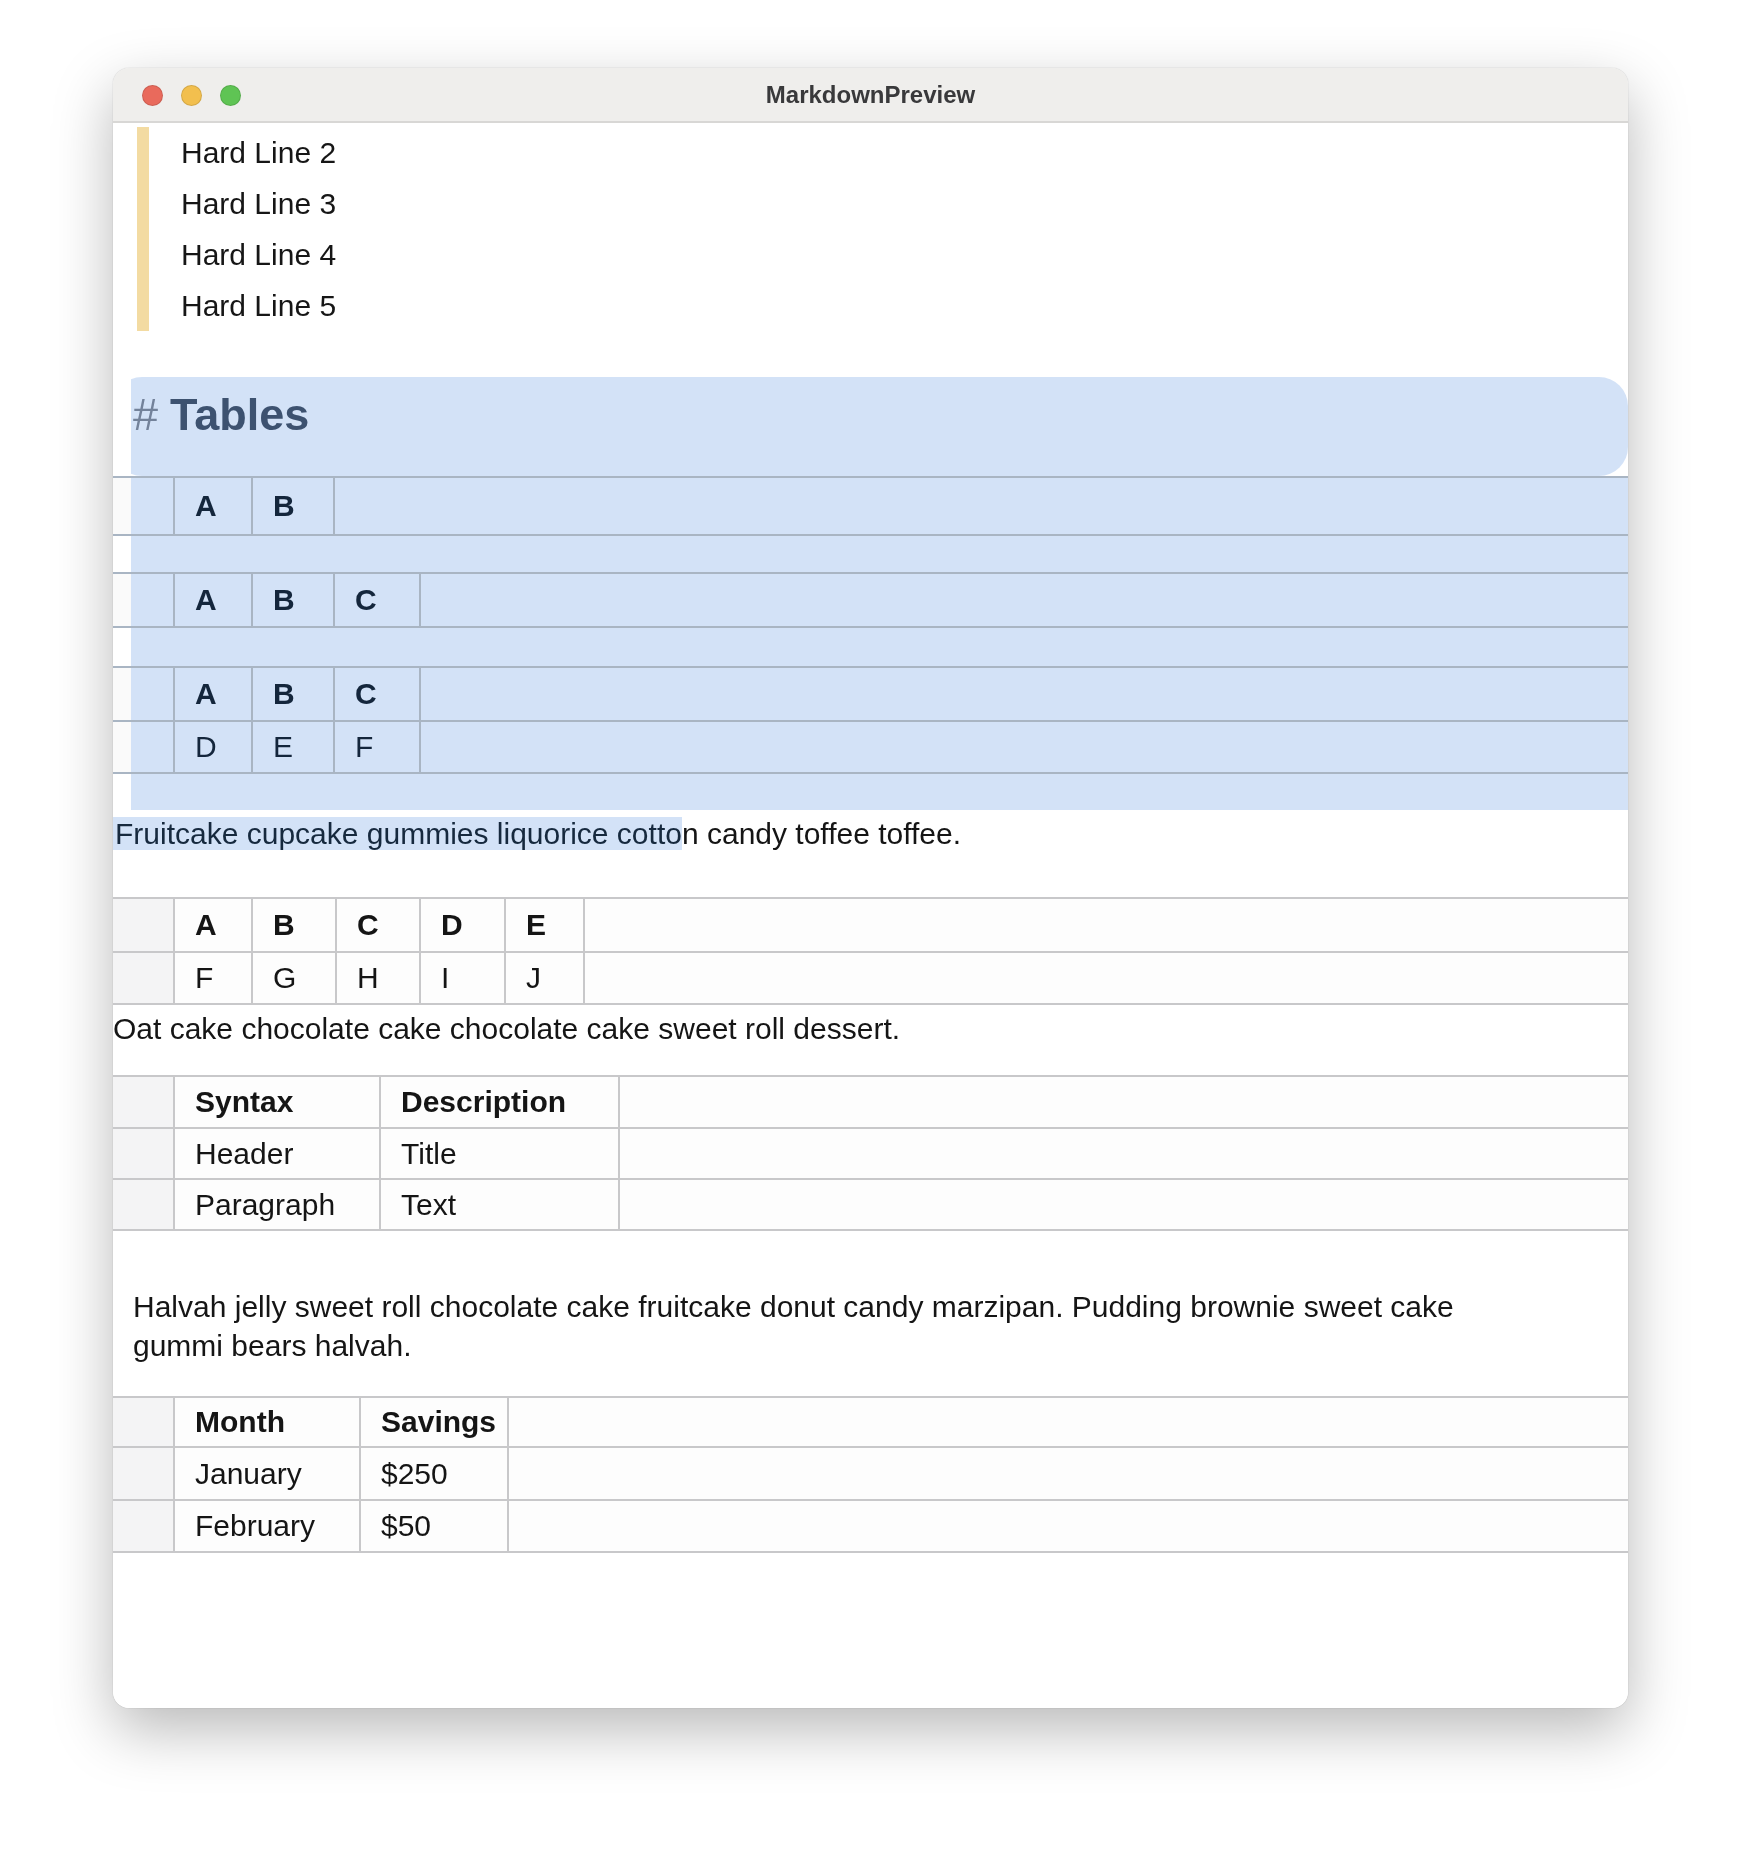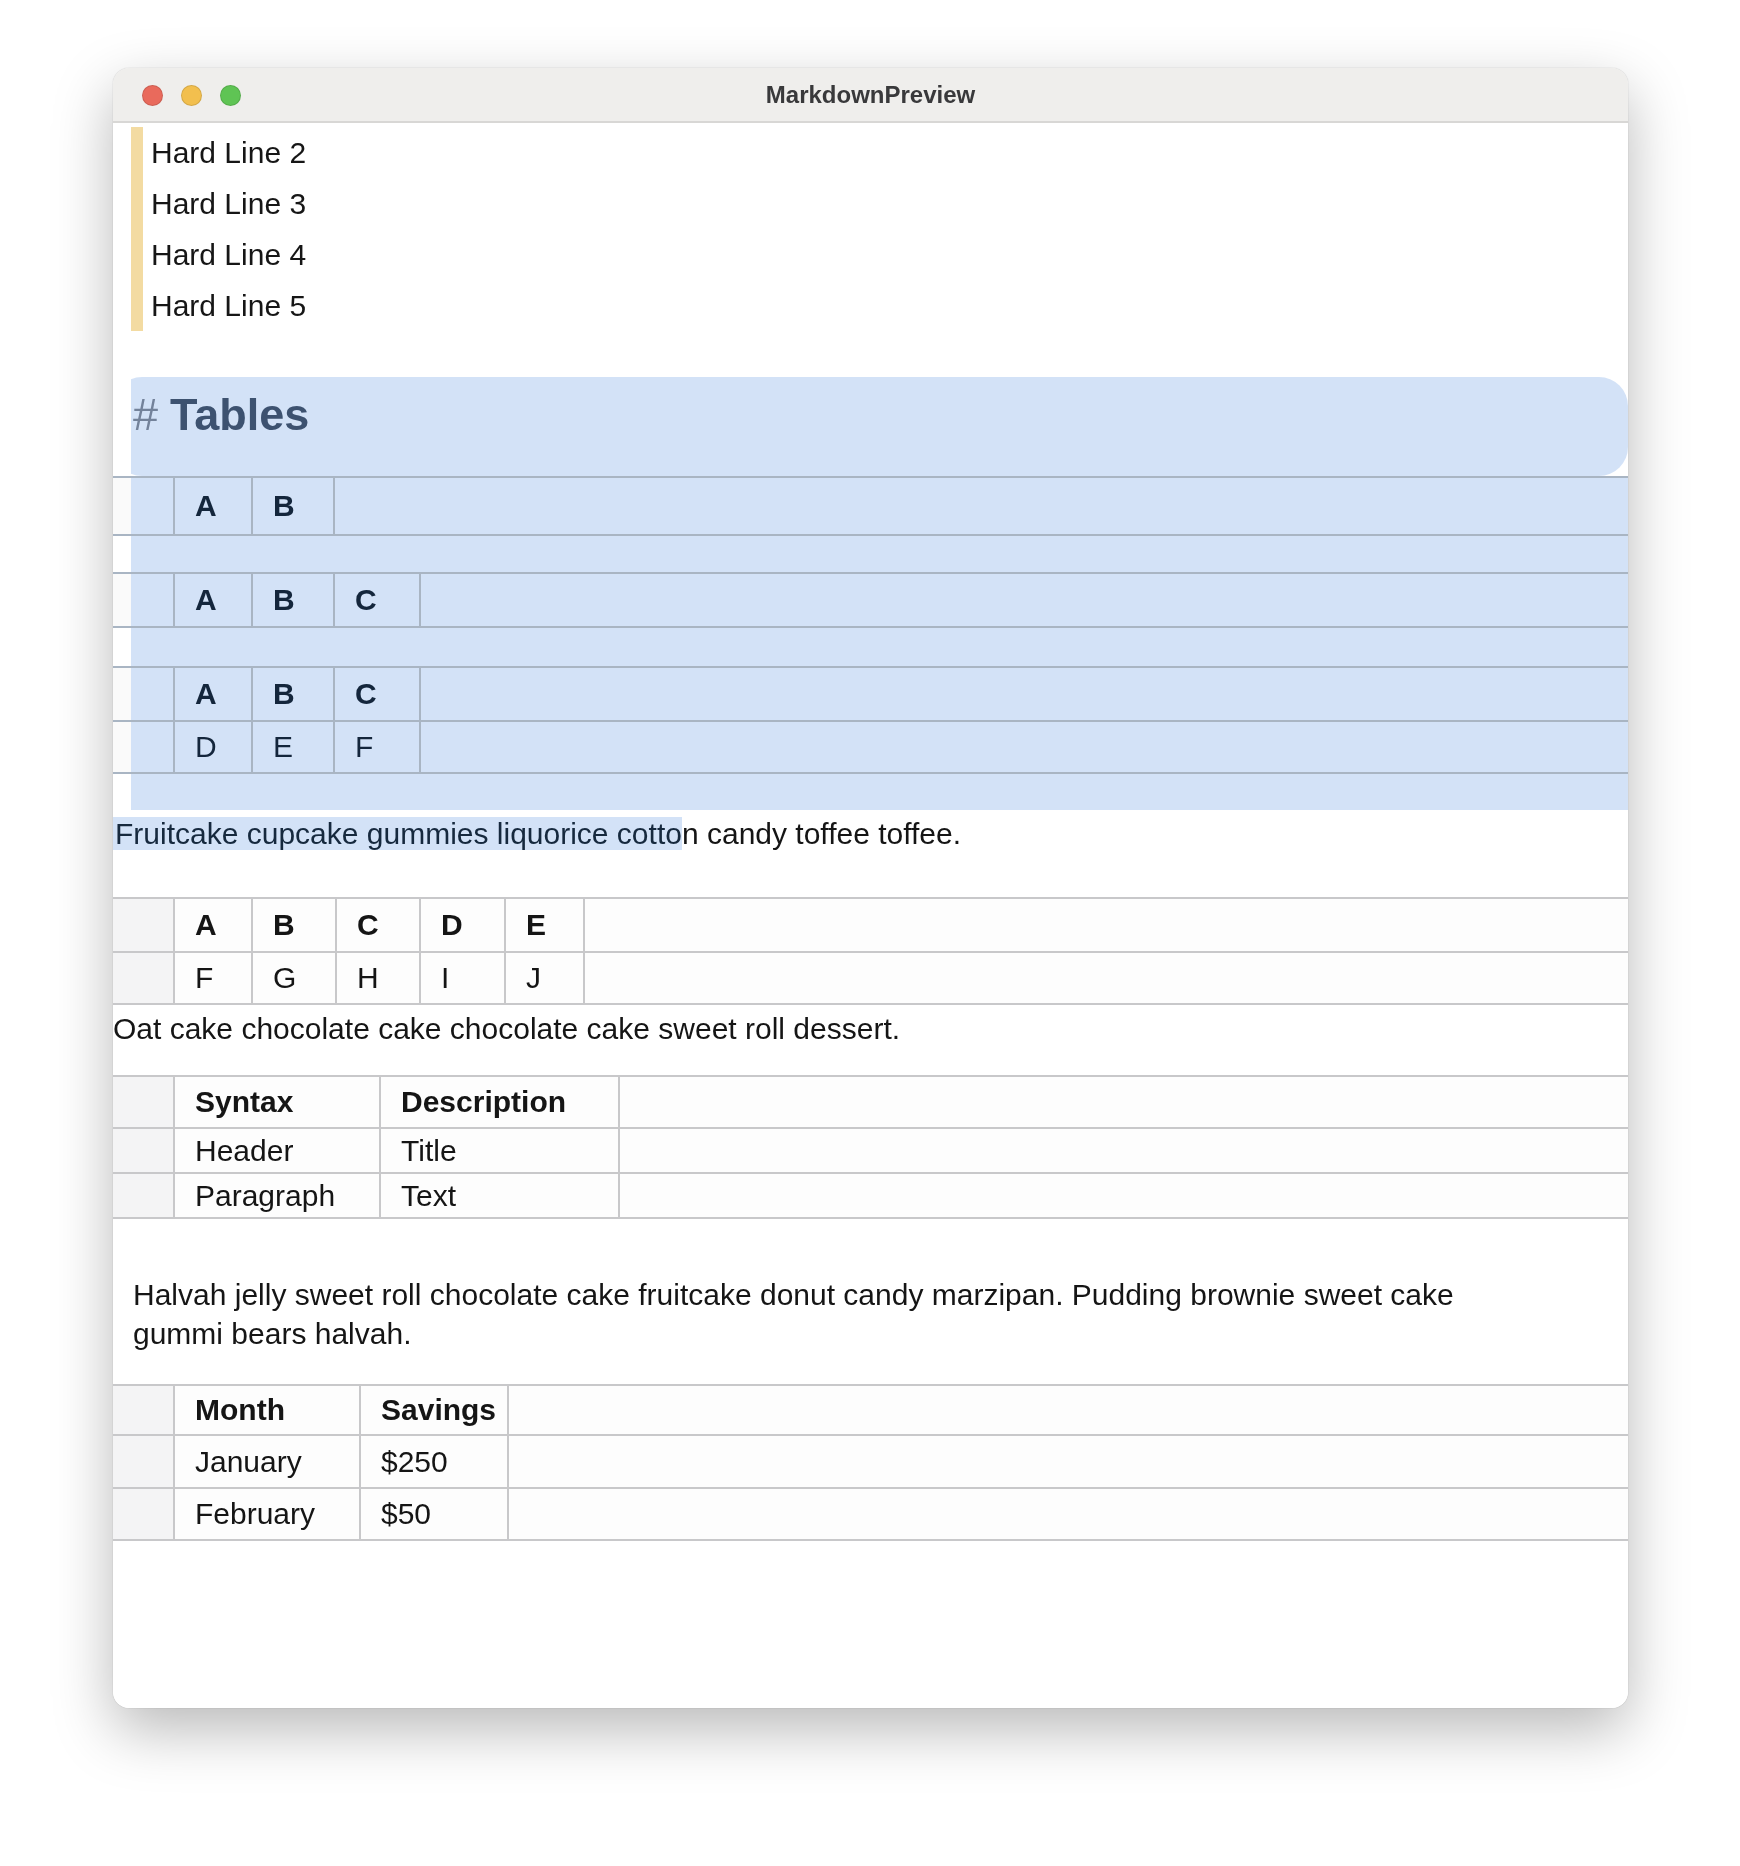--- a/index.html
+++ b/index.html
@@ -25,21 +25,21 @@
   .light.green{background:#5FC454;border:1px solid rgba(0,0,0,.12);}
   .wtitle{
     height:53px;line-height:53px;text-align:center;font-weight:700;
     font-size:24px;color:#39393B;
   }
   
   .content{position:relative;height:1585px;background:#ffffff;padding-top:4px;box-sizing:border-box;}
   .content p{margin:0;}
   
   .bq-outer{
-    margin-left:18px;border-left:12px solid #F3DBA2;padding-left:8px;
+    margin-left:24px;border-left:12px solid #F3DBA2;padding-left:32px;
   }
   .bq-outer .bq-line{font-size:30px;line-height:51px;color:#161616;}
   .bq-inner{
     margin-left:27px;border-left:12px solid #F3DBA2;padding-left:19px;
   }
   
   .sel-grad-white{background:linear-gradient(90deg,#ffffff 18px,#D3E2F7 18px);}
   .sel-grad-table{background:linear-gradient(90deg,#FAFAFA 18px,#D3E2F7 18px);}
   .h1-block{
     margin-top:46px;height:99px;box-sizing:border-box;padding:8px 0 0 20px;border-radius:29px;
@@ -64,21 +64,21 @@
   .mdtable.sel .tcell.lead{border-right:2px solid #A9B5C3;}
   
   .mdtable.plain{border-top:2px solid #C8C8CA;border-bottom:2px solid #C8C8CA;color:#151515;}
   .mdtable.plain .trow + .trow{border-top:2px solid #C8C8CA;}
   .mdtable.plain .tcell{border-right:2px solid #C8C8CA;background:#FDFDFD;}
   .mdtable.plain .tcell.fill{border-right:none;}
   .mdtable.plain .tcell.lead{background:#F4F4F5;}
   .w62{width:62px;padding-left:0;}
   .w78{width:78px;} .w82{width:82px;} .w84{width:84px;} .w86{width:86px;} .w79{width:79px;} .w85{width:85px;}
   .w206{width:206px;} .w239{width:239px;} .w186{width:186px;} .w184{width:148px;}
-  .h56{height:56px;} .h52{height:52px;} .h50{height:50px;} .h51{height:45px;} .h48{height:48px;} .h53{height:53px;}
+  .h56{height:56px;} .h52{height:52px;} .h50{height:50px;} .h51{height:51px;} .h48{height:48px;} .h53{height:53px;}
   .gap36{height:36px;} .gap38{height:38px;}
   
   .para{font-size:30px;color:#151515;}
   .fruitcake{margin-left:18px;height:47px;line-height:47px;}
   .selhl{background:#D3E2F7;color:#16293E;padding-left:2px;}
   .oat{margin:56px 0 0 20px;height:47px;line-height:47px;}
   .halvah{margin:56px 0 0 20px;line-height:39px;}
   .halvah span{display:block;}
   .t4{margin-top:40px;}
   .t5{margin-top:23px;}

